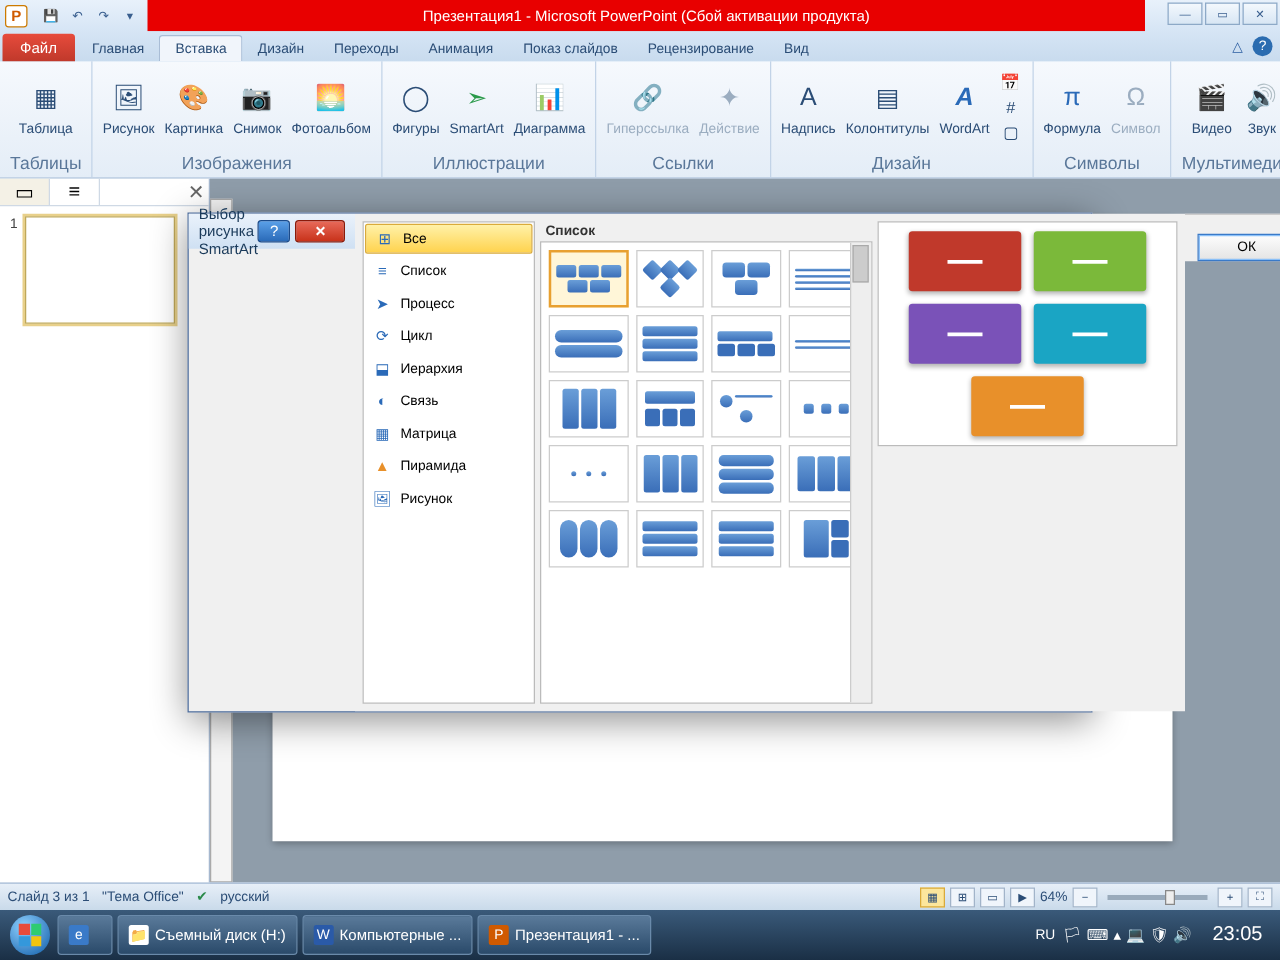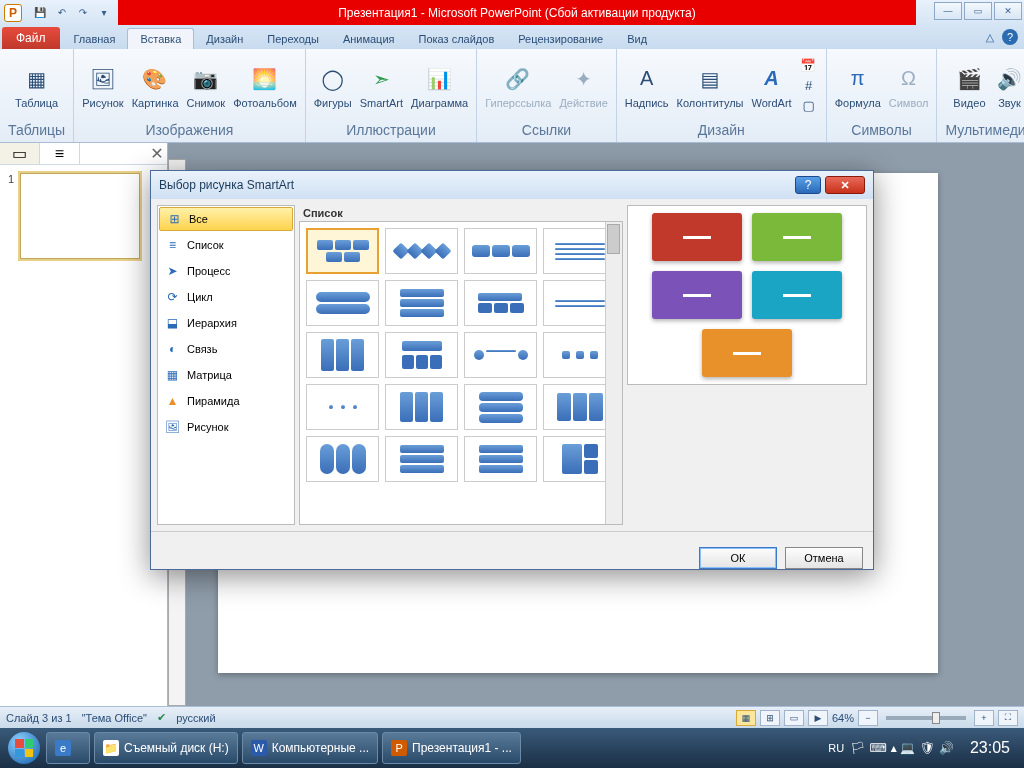--- a/index.html
+++ b/index.html
@@ -66,21 +66,21 @@
 .start-btn { width:40px; height:40px; display:flex; align-items:center; justify-content:center; cursor:pointer; }
 .start-orb { width:32px; height:32px; border-radius:50%; background: radial-gradient(circle at 35% 30%, #8fd1ff, #0f5ca8); display:grid; grid-template: 1fr 1fr / 1fr 1fr; gap:1px; padding:7px; }
 .start-orb span:nth-child(1){background:#e74c3c;} .start-orb span:nth-child(2){background:#2ecc71;} .start-orb span:nth-child(3){background:#3498db;} .start-orb span:nth-child(4){background:#f1c40f;}
 .task-item { height:32px; min-width:60px; max-width:160px; margin:0 2px; background: linear-gradient(#5a7a9a,#2a4a6a); border:1px solid #6a8aaa; border-radius:3px; display:flex; align-items:center; gap:5px; padding:0 8px; color:#fff; font-size:12px; cursor:pointer; overflow:hidden; white-space:nowrap; }
 .task-item .ticon { width:16px; height:16px; background:#fff; border-radius:2px; font-size:11px; display:flex; align-items:center; justify-content:center; color:#333; flex-shrink:0; }
 .tray { margin-left:auto; color:#fff; font-size:11px; display:flex; align-items:center; gap:6px; }
 .tray-icons { display:flex; gap:4px; font-size:12px; }
 .clock { font-size:16px; margin:0 10px; }
 
 
-.modal { position:absolute; top:170px; left:150px; width:724px; height:400px; background:#f0f0f0; border:1px solid #4a6a9a; box-shadow: 0 6px 28px rgba(0,0,0,.45); display:flex; flex-direction:column; }
+.modal { position:absolute; top:170px; left:150px; width:724px; height:400px; background:#f0f0f0; border:1px solid #4a6a9a; box-shadow: 0 6px 28px rgba(0,0,0,.45); display:flex; flex-direction:row; }
 .modal-title { height:28px; background: linear-gradient(#eaf2fb,#cfe0f3); display:flex; align-items:center; padding:0 8px; font-size:12px; color:#1a3a5a; }
 .modal-title-btns { margin-left:auto; display:flex; gap:4px; }
 .modal-help-btn { width:26px; height:18px; background: linear-gradient(#5aa0e8,#2a6ab8); color:#fff; border-radius:3px; display:flex; align-items:center; justify-content:center; font-size:12px; cursor:pointer; border:1px solid #1a4a8a; }
 .modal-close-btn { width:40px; height:18px; background: linear-gradient(#e86a5a,#c8321a); color:#fff; border-radius:3px; display:flex; align-items:center; justify-content:center; font-size:11px; font-weight:bold; cursor:pointer; border:1px solid #8a1a0a; }
 .modal-body { flex:1; display:flex; padding:6px; gap:4px; background:#f0f0f0; }
 .modal-sidebar { width:138px; background:#fff; border:1px solid #bbb; display:flex; flex-direction:column; }
 .cat-item { height:26px; display:flex; align-items:center; gap:7px; padding:0 7px; font-size:11px; cursor:pointer; }
 .cat-item.selected { background: linear-gradient(#fff1a8,#ffd34e); border:1px solid #d9aa3a; border-radius:2px; margin:1px; height:24px; }
 .cat-icon { width:15px; height:15px; display:flex; align-items:center; justify-content:center; font-size:12px; color:#2a6ab8; }
 .gallery-col { flex:1; display:flex; flex-direction:column; }

